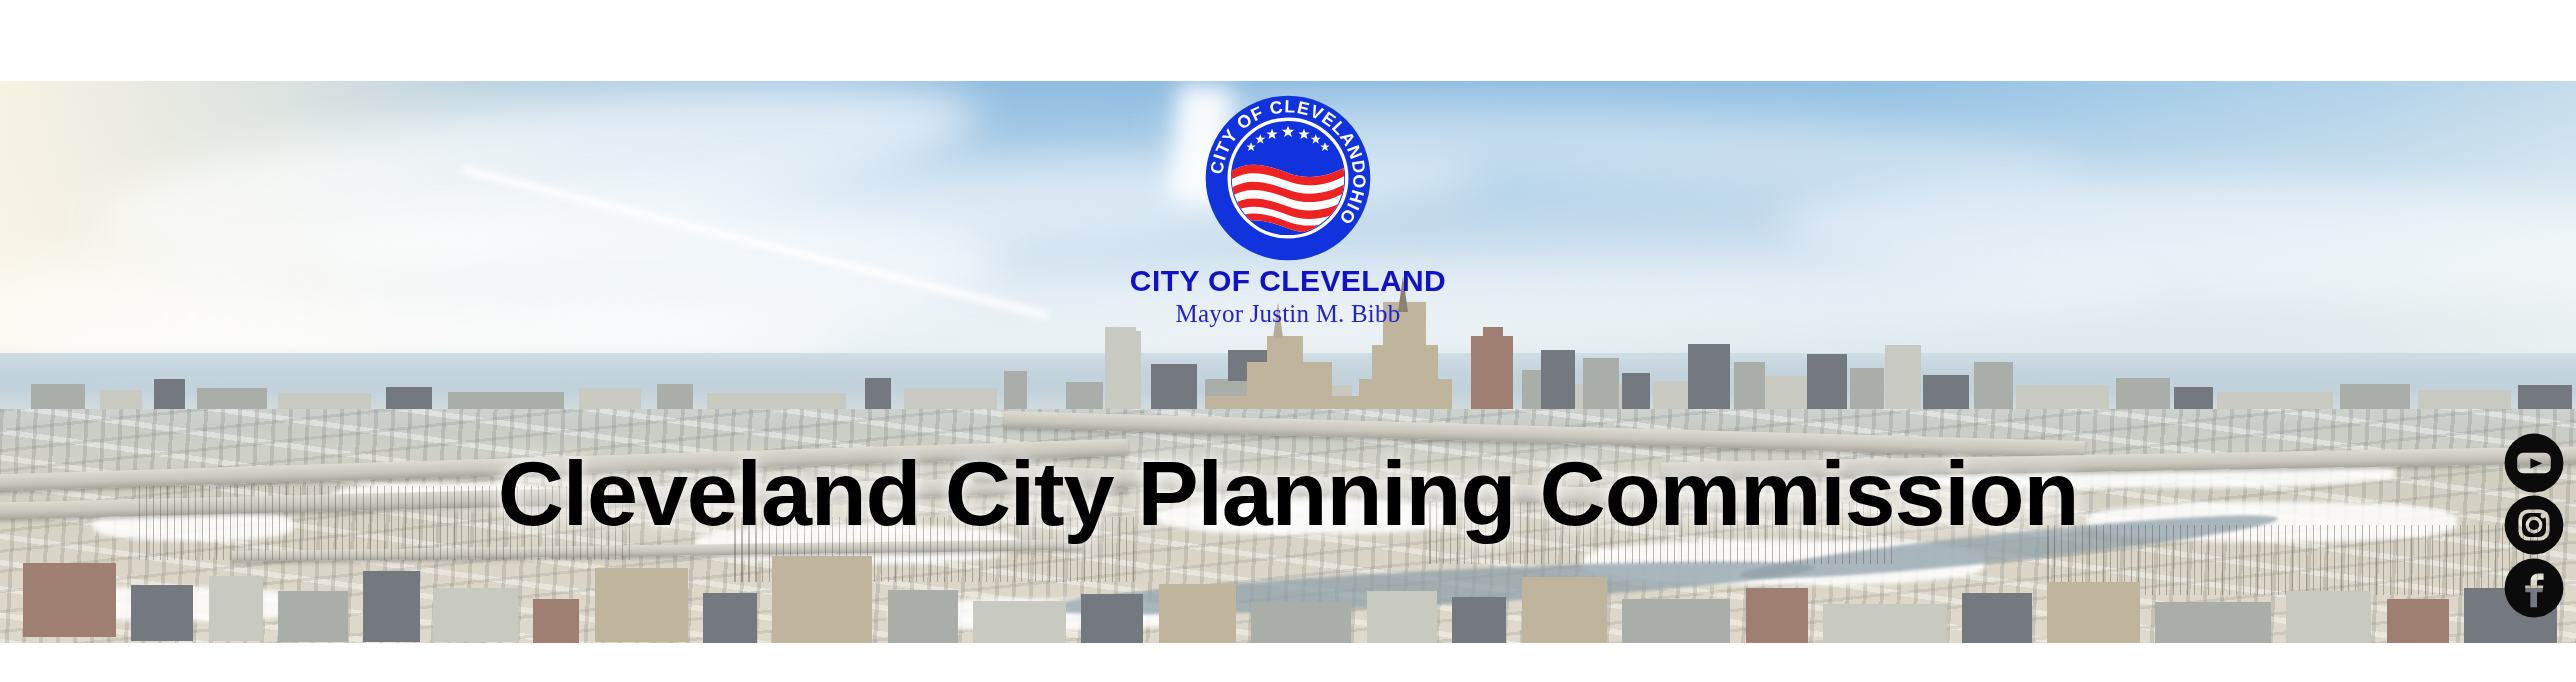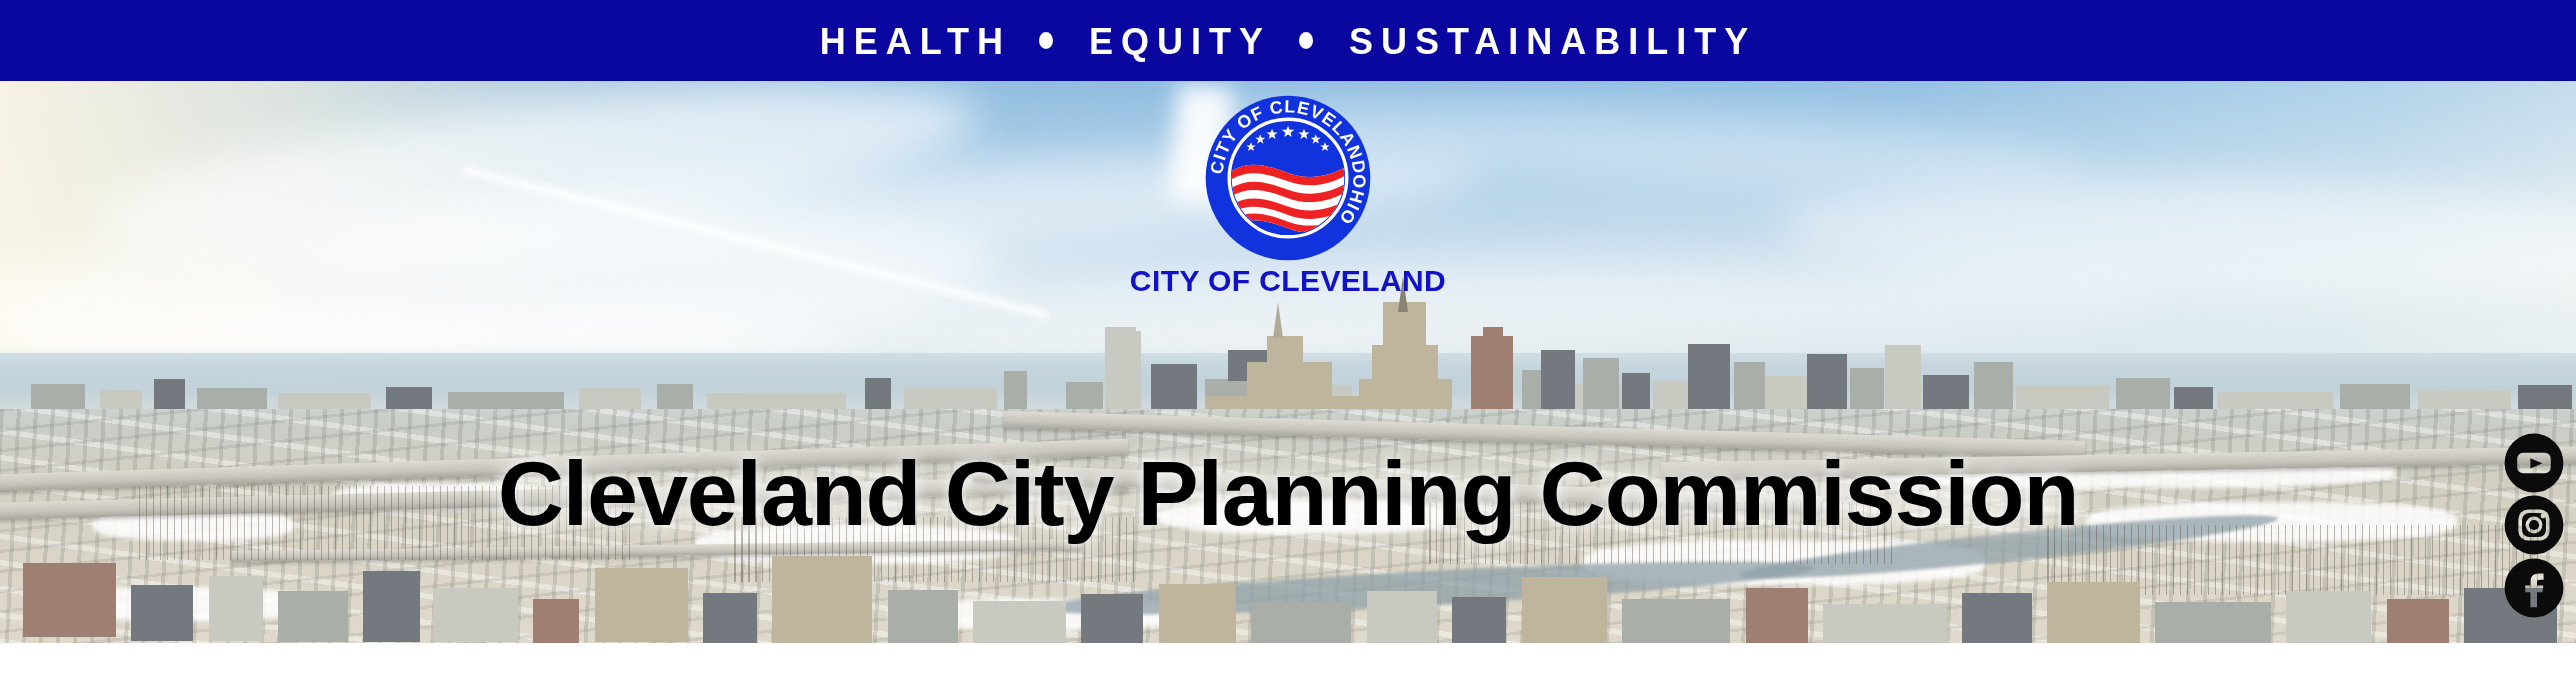--- a/index.html
+++ b/index.html
@@ -295,29 +295,20 @@
     width: 2576px;
     height: 39px;
     background: #ffffff;
   }
 </style>
 </head>
 <body>
 
 <div id="page">
 
-  <div class="top-banner">
-    <div class="banner-text">
-      <span class="banner-word">HEALTH</span>
-      <span class="banner-dot"></span>
-      <span class="banner-word">EQUITY</span>
-      <span class="banner-dot"></span>
-      <span class="banner-word">SUSTAINABILITY</span>
-    </div>
-  </div>
 
   <div class="photo">
 
     <div class="sky"></div>
     <div class="cloud c1"></div>
     <div class="cloud c2"></div>
     <div class="cloud c3"></div>
     <div class="cloud c4"></div>
     <div class="cloud c5"></div>
     <div class="cloud c6"></div>
@@ -481,20 +472,21 @@
             <path d="M32,92 C55,78 78,86 100,94 C122,102 146,100 170,86 L170,96 C146,110 122,112 100,104 C78,96 55,88 32,102 Z" fill="#EE2222"></path>
             <path d="M32,112 C55,98 78,106 100,114 C122,122 146,120 170,106 L170,116 C146,130 122,132 100,124 C78,116 55,108 32,122 Z" fill="#EE2222"></path>
             <path d="M32,132 C55,118 78,126 100,134 C122,142 146,140 170,126 L170,136 C146,150 122,152 100,144 C78,136 55,128 32,142 Z" fill="#EE2222"></path>
             <path d="M32,150 C55,136 78,144 100,152 C122,160 146,158 170,144 L170,152 C146,166 122,168 100,160 C78,152 55,144 32,158 Z" fill="#EE2222"></path>
             <path d="M100,94 C108,97 116,99 124,100 L124,164 C116,163 108,161 100,158 Z" fill="#FFFFFF" opacity="0.0"></path>
           </g>
         </g>
       </svg>
 
       <div class="city-name">CITY OF CLEVELAND</div>
+      <div class="mayor-name">Mayor Justin M. Bibb</div>
     </div>
 
     <div class="main-title" style="top:368px;">Cleveland City Planning Commission</div>
 
     <div class="socials" style="top:352px;">
       <svg class="social-icon" viewBox="0 0 100 100">
         <defs>
           <mask id="ytMask">
             <rect x="0" y="0" width="100" height="100" fill="#fff"></rect>
             <rect x="22" y="33" width="56" height="34" rx="10" fill="#000"></rect>

